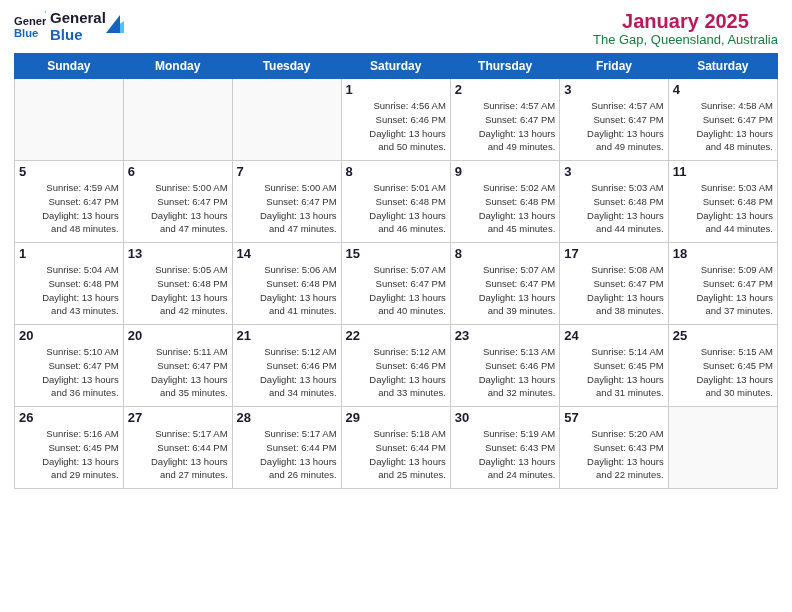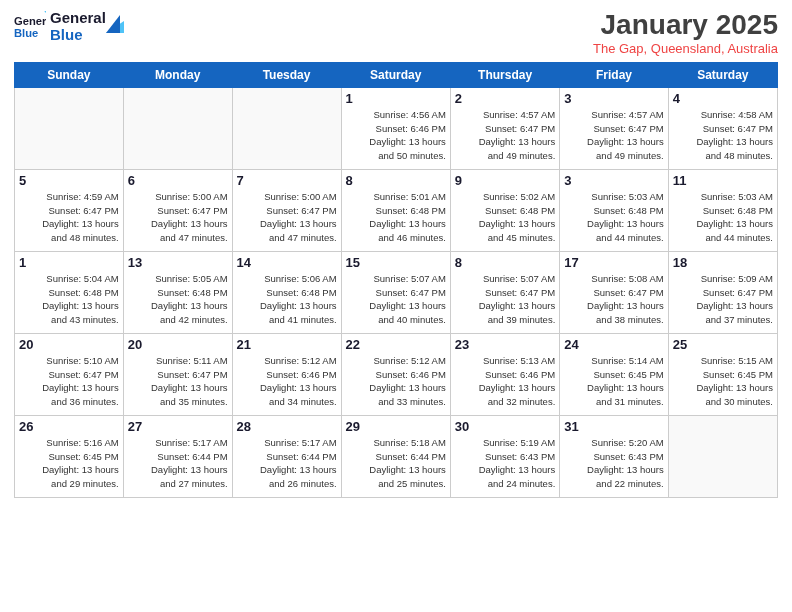--- a/index.html
+++ b/index.html
@@ -26,28 +26,29 @@
       gap: 4px;
     }
     .logo-icon {
       width: 32px;
       height: 32px;
     }
     .title-block {
       text-align: right;
     }
     .month-title {
-      font-size: 28px;
+      font-size: 20px;
       font-weight: bold;
-      color: #404040;
+      color: #be185d;
       line-height: 1.1;
+      text-align: center;
     }
     .subtitle {
       font-size: 13px;
-      color: #ef4444;
+      color: #15803d;
     }
     .calendar {
       width: 100%;
       border-collapse: collapse;
       border: 1px solid #ccc;
     }
     .calendar th {
       background-color: #1565c0;
       color: #fff;
       font-size: 12px;
@@ -249,20 +250,20 @@
           </td>
           <td>
             <span class="day-num">29</span>
             <div class="day-info">Sunrise: 5:18 AM<br>Sunset: 6:44 PM<br>Daylight: 13 hours<br>and 25 minutes.</div>
           </td>
           <td>
             <span class="day-num">30</span>
             <div class="day-info">Sunrise: 5:19 AM<br>Sunset: 6:43 PM<br>Daylight: 13 hours<br>and 24 minutes.</div>
           </td>
           <td>
-            <span class="day-num">31</span>
+            <span class="day-num">57</span>
             <div class="day-info">Sunrise: 5:20 AM<br>Sunset: 6:43 PM<br>Daylight: 13 hours<br>and 22 minutes.</div>
           </td>
           <td class="empty"></td>
         </tr>
       </tbody>
   </table>
 </div>
 
 </body></html>

